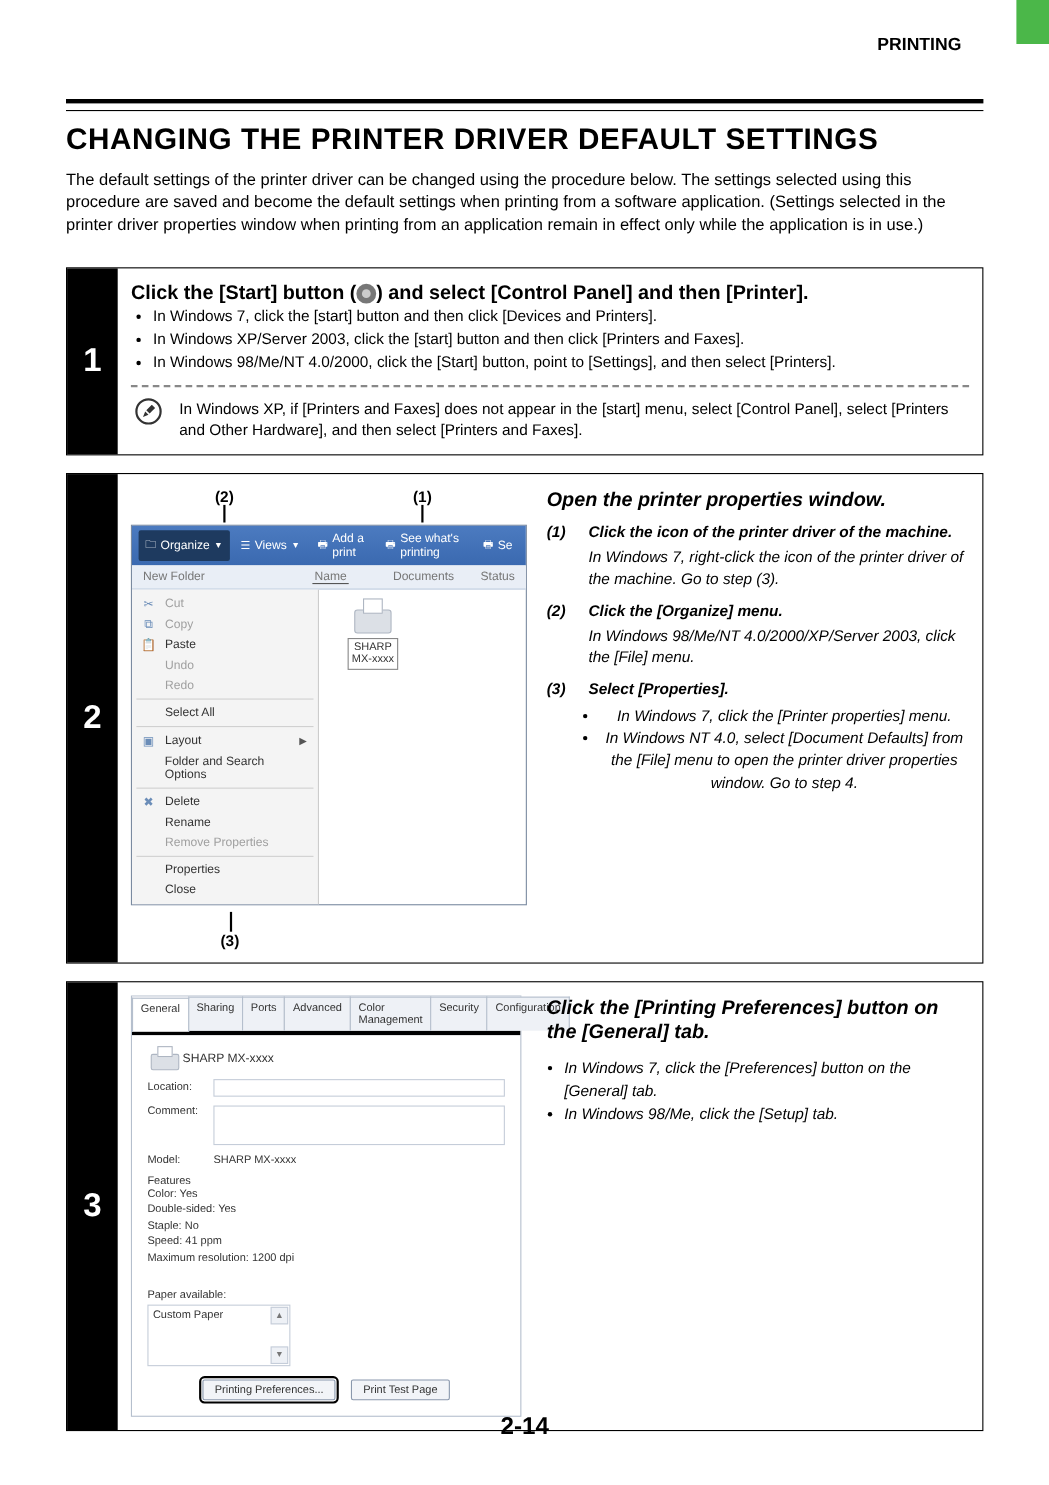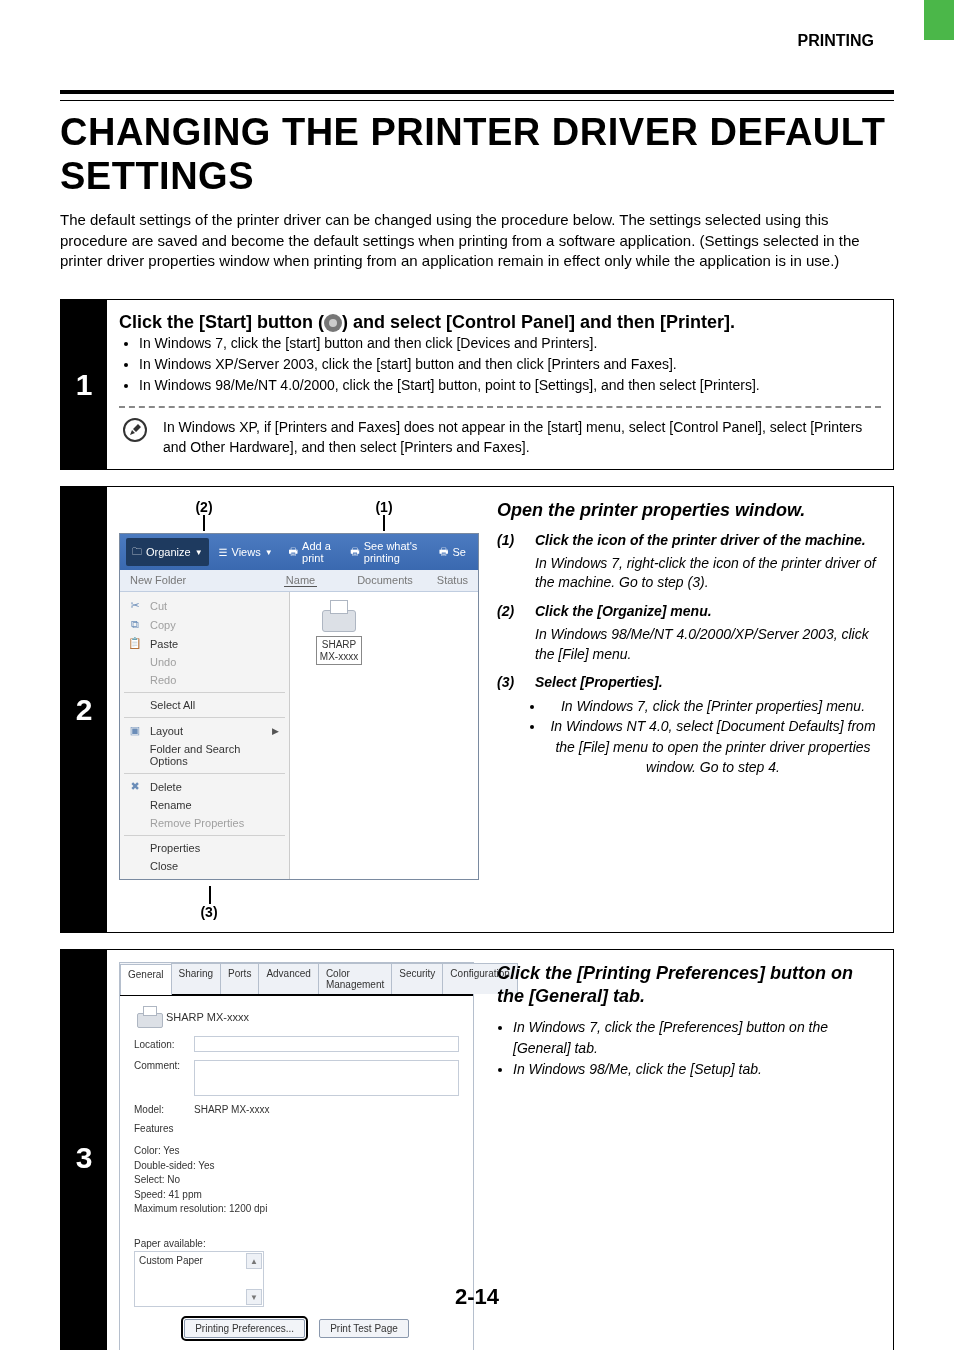--- a/index.html
+++ b/index.html
@@ -31,21 +31,21 @@
     border: none;
     border-top: 4px solid #000;
     margin: 0 0 6px 0;
   }
   .hr-thin {
     border: none;
     border-top: 1px solid #000;
     margin: 0 0 10px 0;
   }
   h1 {
-    font-size: 38px;
+    font-size: 27px;
     line-height: 1.15;
     margin: 0 0 12px 0;
     font-weight: bold;
     letter-spacing: 0.5px;
   }
   p.intro {
     font-size: 15px;
     line-height: 1.35;
     margin: 0 0 28px 0;
   }
@@ -259,21 +259,21 @@
   
   .props-dialog {
     border:1px solid #b5bfcd;
     background:#fff;
     font-size:10px;
     color:#333;
     width:355px;
   }
   .tabs {
     display:flex;
-    border-bottom:2px solid #000000;
+    border-bottom:4px solid #000000;
     font-size:10px;
     background:#f2f4f8;
   }
   .tab {
     padding:4px 7px;
     border:1px solid #b5bfcd;
     border-bottom:none;
     margin-right:-1px;
     background:#eef1f6;
     cursor:default;
@@ -544,26 +544,26 @@
               <div class="text-field"></div>
             </div>
             <div class="props-row" style="align-items:flex-start;">
               <span class="lbl">Comment:</span>
               <div class="text-area"></div>
             </div>
             <div class="props-row">
               <span class="lbl">Model:</span>
               <span>SHARP MX-xxxx</span>
             </div>
-            <div style="margin-bottom:10px;">Features</div>
+            <div style="margin-bottom:0;">Features</div>
             <div class="features-grid">
               <div class="features-col">
                 <div>Color: Yes</div>
                 <div>Double-sided: Yes</div>
-                <div>Select: No</div>
+                <div>Staple: No</div>
                 <div>Speed: 41 ppm</div>
                 <div>Maximum resolution: 1200 dpi</div>
               </div>
               <div class="features-col">
                 <div>Paper available:</div>
                 <div class="paper-list">
                   <span>Custom Paper</span>
                   <div class="scroll-btn up">▲</div>
                   <div class="scroll-btn dn">▼</div>
                 </div>

